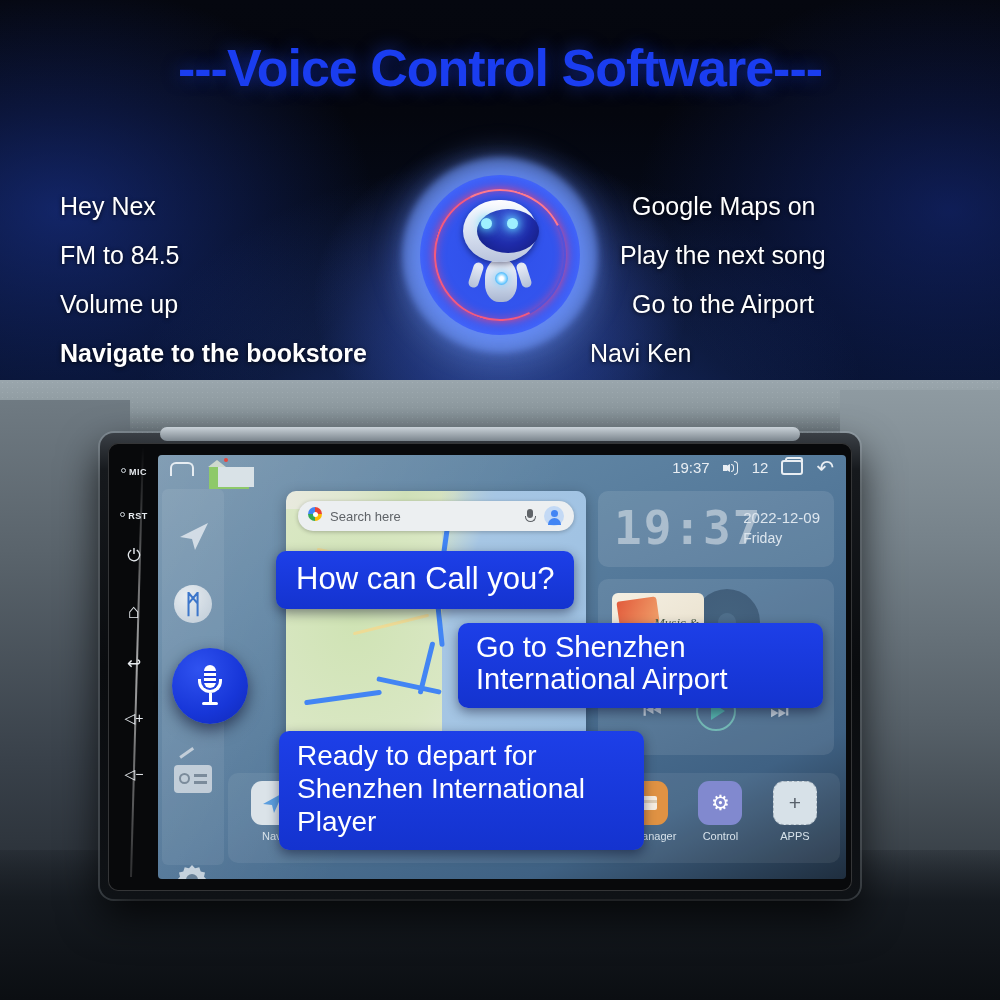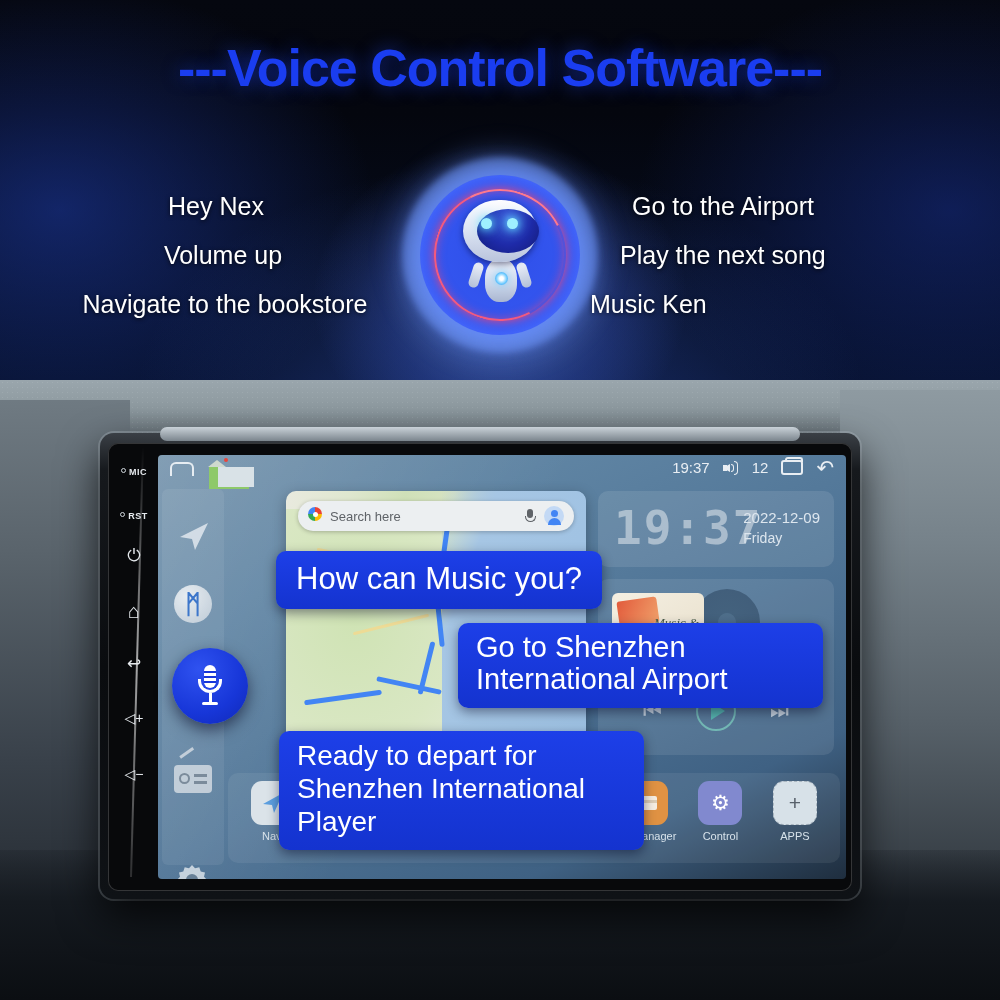--- a/index.html
+++ b/index.html
@@ -65,29 +65,29 @@
     background:linear-gradient(180deg,#f4f7ff 0%,#ccd6ea 60%,#a9b6d0 100%);
   }
   .robot-core { position:absolute; left:40px; top:72px; width:13px; height:13px; border-radius:50%;
     background:radial-gradient(circle,#ffffff 20%,#66c8ff 60%,#2f7fe0 100%); box-shadow:0 0 8px #7fd4ff; }
   .arm { position:absolute; top:62px; width:10px; height:26px; border-radius:6px;
     background:linear-gradient(180deg,#eef2fb,#b3c0d8); }
   .arm.l { left:16px; transform:rotate(18deg); }
   .arm.r { left:64px; transform:rotate(-18deg); }
 
   .phrase { position:absolute; color:#fff; font-size:25px; text-shadow:0 1px 4px rgba(0,0,0,.75); white-space:nowrap; }
-  .col-left .phrase { text-align:center; }
+  .col-left .phrase { text-align:left; }
   .col-left { position:absolute; left:60px; top:192px; width:330px; }
   .col-right { position:absolute; left:590px; top:192px; width:360px; }
   .col-left .phrase { right:0; position:relative; display:block; margin-bottom:20px; }
   .col-right .phrase { position:relative; display:block; margin-bottom:20px; text-align:left; }
   .col-left .p0 { padding-right:18px; }
   .col-left .p1 { padding-right:22px; }
   .col-left .p2 { padding-right:4px; }
-  .col-left .p3 { padding-right:0px; }
+  .col-left .p3 { padding-right:0px;font-weight:bold; }
   .col-right .p0 { padding-left:42px; }
   .col-right .p1 { padding-left:42px; }
   .col-right .p2 { padding-left:30px; }
   .col-right .p3 { padding-left:0px; }
 
   
   .car {
     position:absolute; left:0; top:380px; width:1000px; height:620px;
     background:
       linear-gradient(180deg,#6d7a82 0%, #8a969d 6%, #7e8a92 12%, #4a545c 22%, #2a3138 40%, #151a20 70%, #0c0f13 100%);
@@ -310,28 +310,30 @@
       <div class="robot-core"></div>
       <div class="robot-head">
         <div class="robot-visor"></div>
       </div>
       <div class="eye l"></div>
       <div class="eye r"></div>
     </div>
 
     <div class="col-left">
       <span class="phrase p0">Hey Nex</span>
+      <span class="phrase p1">FM to 84.5</span>
       <span class="phrase p2">Volume up</span>
       <span class="phrase p3">Navigate to the bookstore</span>
     </div>
 
     <div class="col-right">
+      <span class="phrase p0">Google Maps on</span>
+      <span class="phrase p2">Play the next song</span>
       <span class="phrase p1">Go to the Airport</span>
-      <span class="phrase p2">Play the next song</span>
-      <span class="phrase p3">Music Ken</span>
+      <span class="phrase p3">Navi Ken</span>
     </div>
   </div>
 
   <div class="car">
     <div class="dash-top">
         <div class="dash-tex"></div>
       </div>
     <div class="dash-left"></div>
     <div class="dash-right"></div>
     <div class="dash-bot"></div>
@@ -521,17 +523,17 @@
       <span class="cap"></span>
       <span class="capline" style="top:6px"></span>
       <span class="capline" style="top:11px"></span>
       <span class="capline" style="top:16px"></span>
       <span class="arc"></span>
       <span class="stem"></span>
       <span class="base"></span>
     </div>
   </div>
 
-  <div class="bubble b1">How can Music you?</div>
+  <div class="bubble b1">How can Call you?</div>
   <div class="bubble b2">Go to Shenzhen International Airport</div>
   <div class="bubble b3">Ready to depart for Shenzhen International Player</div>
 
 </div>
 
 </body></html>

